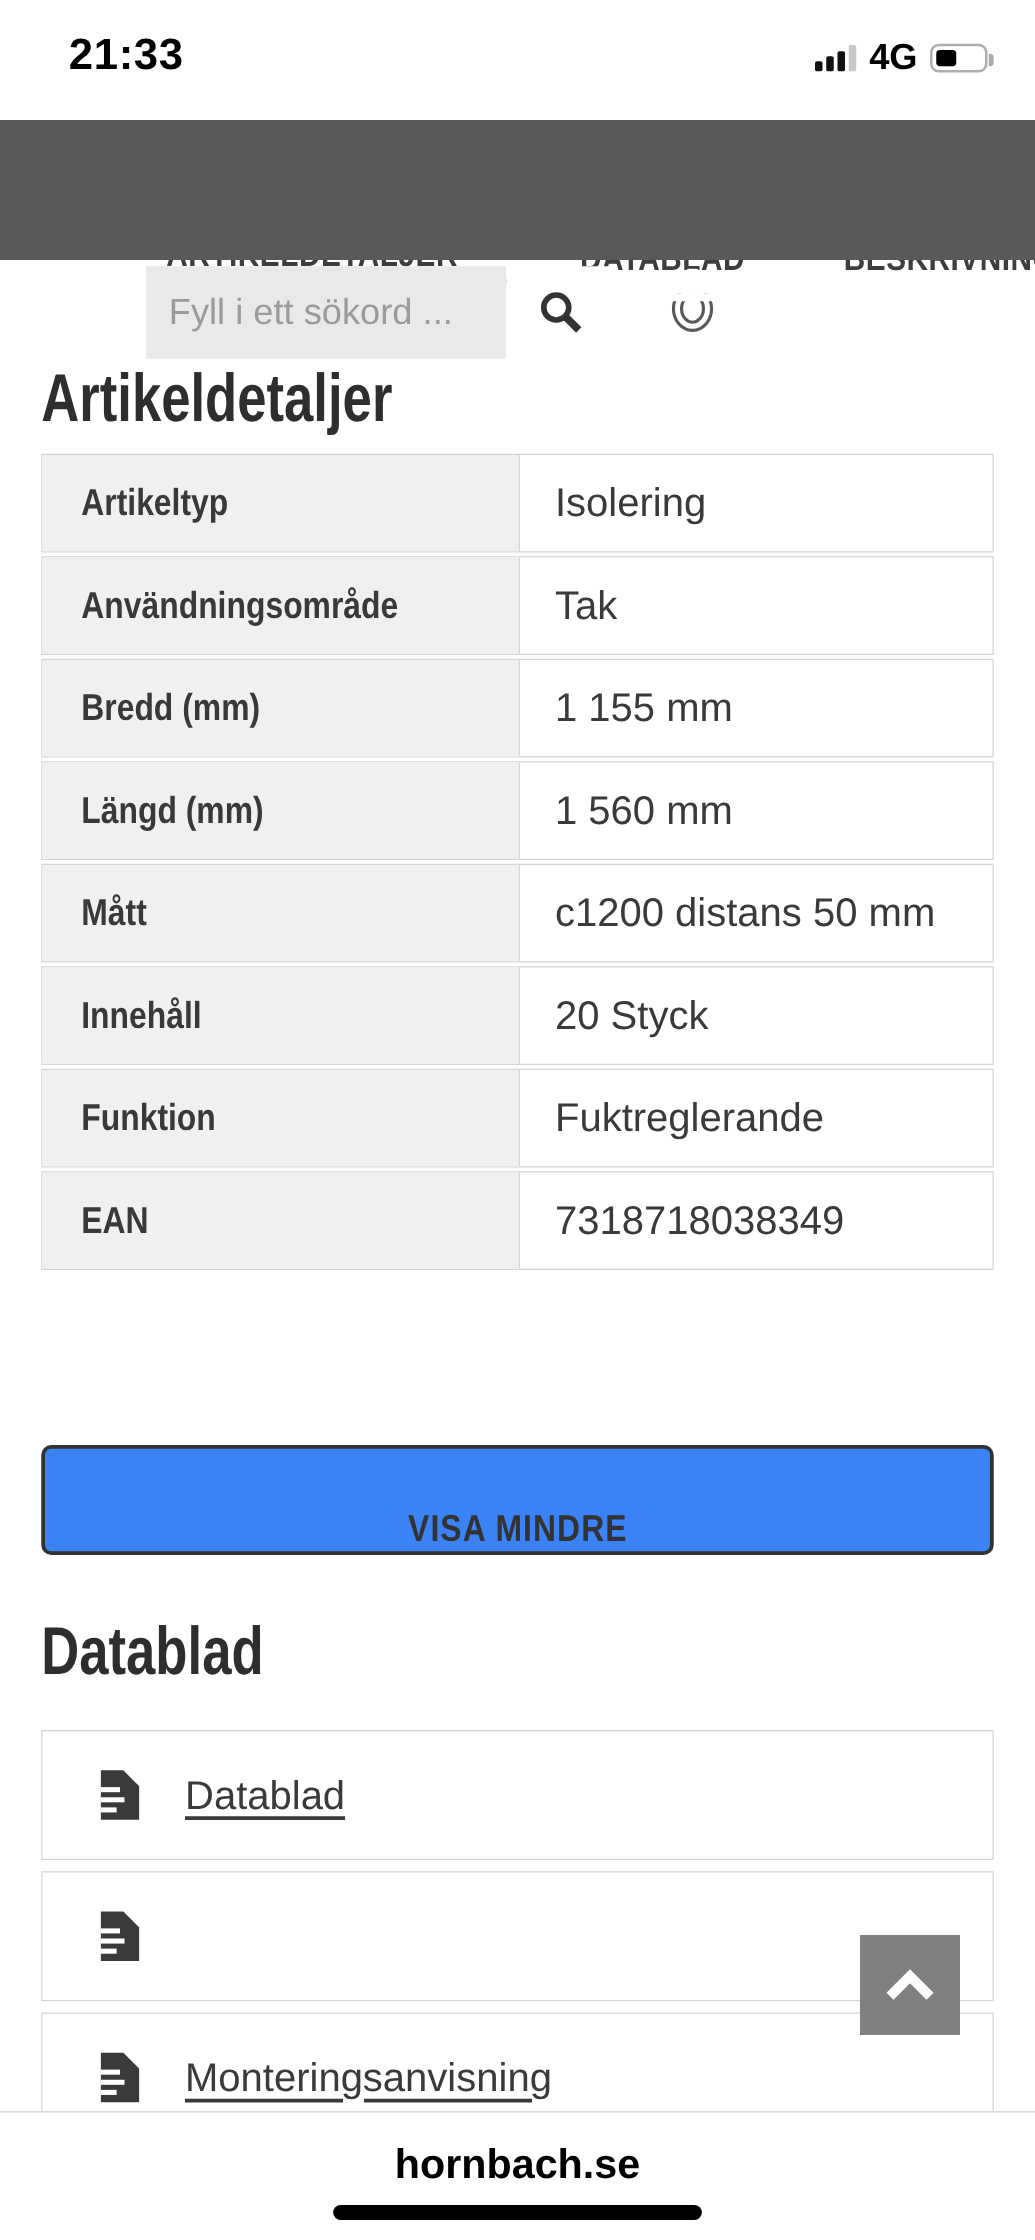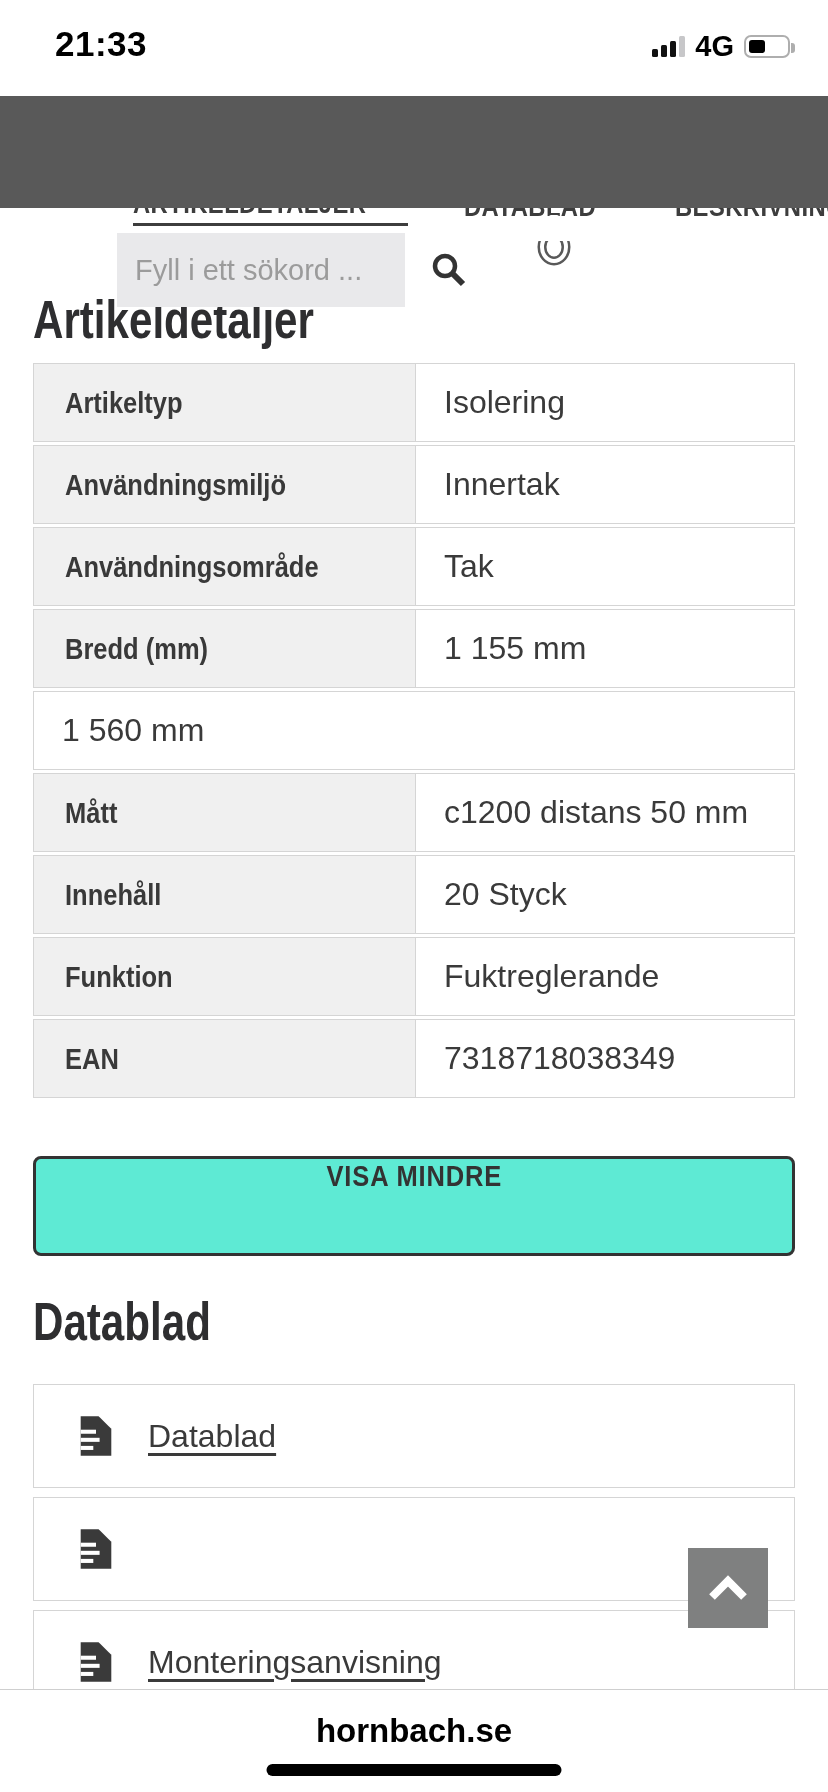--- a/index.html
+++ b/index.html
@@ -18,21 +18,21 @@
   .sigbars i.b1{height:8px} .sigbars i.b2{height:12px} .sigbars i.b3{height:16px}
   .sigbars i.b4{height:21px; background:#c7c7c9}
   .nettype { font-size:29px; font-weight:600; color:#000; }
   .battery { position:relative; width:46px; height:23px; border:2px solid #aeaeae; border-radius:7px; }
   .battery .fill { position:absolute; left:3px; top:3px; width:16px; height:13px; background:#000; border-radius:3px; }
   .battery .nub { position:absolute; right:-7px; top:6px; width:4px; height:10px; background:#aeaeae; border-radius:0 3px 3px 0; }
   
   .appheader { position:absolute; top:96px; left:0; width:828px; height:112px; background:#595959; z-index:10; }
   .hamburger { position:absolute; left:33px; top:128px; width:52px; height:46px; display:flex; flex-direction:column; justify-content:space-between; cursor:pointer; }
   .hamburger i { display:block; height:10px; background:#fff; }
-  .searchwrap { position:absolute; left:117px; top:117px; width:376px; height:74px; display:flex;margin-top:20px; }
+  .searchwrap { position:absolute; left:117px; top:117px; width:376px; height:74px; display:flex; }
   .searchwrap input { width:288px; height:74px; background:#e9e9eb; border:none; outline:none; padding:0 18px; font-size:29px; color:#444; font-family:inherit; }
   .searchwrap input::placeholder { color:#9b9b9b; }
   .searchbtn { width:88px; height:74px; background:#fff; border:none; display:flex; align-items:center; justify-content:center; cursor:pointer; }
   .hicon { position:absolute; top:112px; height:80px; display:flex; align-items:center; justify-content:center; cursor:pointer; }
   .hicon.worker { left:520px; width:68px; }
   .hicon.heart  { left:626px; width:68px; }
   .hicon.cart   { left:728px; width:70px; }
   
   .tabrow { position:absolute; left:133px; right:30px; top:156px; height:70px; display:flex; align-items:flex-end; gap:56px; z-index:1; }
   .tab { font-size:28px; font-weight:700; color:#3d3d3d; white-space:nowrap; padding-bottom:3px; cursor:pointer; }
@@ -40,21 +40,21 @@
   .tab.active { border-bottom:3px solid #3d3d3d; }
   
   .h1 { position:absolute; left:33px; font-size:54px; line-height:58px; font-weight:700; color:#2e2e30; }
   .h1 .cnd, .h2 .cnd { display:inline-block; transform:scaleX(.78); transform-origin:0 50%; }
   .h2 { position:absolute; left:33px; font-size:54px; line-height:58px; font-weight:700; color:#2e2e30; }
   .dtable { position:absolute; left:33px; top:363px; width:762px; }
   .drow { display:flex; height:79px; border:1px solid #d5d5d5; margin-bottom:3px; background:#fff; }
   .dlabel { width:382px; background:#f0f0f0; border-right:1px solid #d5d5d5; display:flex; align-items:center; padding-left:31px; font-size:30px; font-weight:700; color:#393939; }
   .dlabel .cnd { display:inline-block; transform:scaleX(.85); transform-origin:0 50%; white-space:nowrap; }
   .dvalue { flex:1; display:flex; align-items:center; padding-left:28px; font-size:32px; color:#3a3a3a; }
-  .showless { position:absolute; left:33px; top:1156px; width:762px; height:100px; background:#5eead4; border:3px solid #333; border-radius:8px; display:flex; align-items:flex-start; justify-content:center; font-size:30px; font-weight:700; color:#333; cursor:pointer; }
+  .showless { position:absolute; left:33px; top:1156px; width:762px; height:88px; background:#3b82f6; border:3px solid #333; border-radius:8px; display:flex; align-items:flex-end; justify-content:center; font-size:30px; font-weight:700; color:#333; cursor:pointer; }
   .showless .cnd { display:inline-block; transform:scaleX(.85); transform-origin:50% 50%; letter-spacing:1px; }
   .doclist { position:absolute; left:33px; top:1384px; width:762px; display:flex; flex-direction:column; gap:9px; }
   .docitem { height:104px; border:1px solid #d5d5d5; background:#fff; display:flex; align-items:center; padding-left:44px; }
   .docitem .docicon { width:36px; height:44px; flex:0 0 36px; }
   .doclink { margin-left:34px; font-size:32px; color:#3a3a3a; text-decoration:underline; text-underline-offset:6px; cursor:pointer; }
   
   .scrolltop { position:absolute; left:688px; top:1548px; width:80px; height:80px; background:#7f8080; border:none; display:flex; align-items:center; justify-content:center; cursor:pointer; z-index:12; }
   
   .bottombar { position:absolute; left:0; top:1689px; width:828px; height:103px; background:#fff; border-top:1px solid #cfcfcf; z-index:14; }
   .sitelabel { position:absolute; left:0; right:0; top:22px; text-align:center; font-size:33px; font-weight:600; color:#000; }
@@ -132,37 +132,34 @@
 
   <div class="dtable">
     <div class="drow">
       <div class="dlabel">
           <span class="cnd">Artikeltyp</span>
         </div>
       <div class="dvalue">Isolering</div>
     </div>
     <div class="drow">
       <div class="dlabel">
-          <span class="cnd">Användningsmiljö</span>
-        </div>
-      <div class="dvalue">Innertak</div>
-    </div>
-    <div class="drow">
-      <div class="dlabel">
           <span class="cnd">Användningsområde</span>
         </div>
       <div class="dvalue">Tak</div>
     </div>
     <div class="drow">
       <div class="dlabel">
           <span class="cnd">Bredd (mm)</span>
         </div>
       <div class="dvalue">1 155 mm</div>
     </div>
     <div class="drow">
+      <div class="dlabel">
+          <span class="cnd">Längd (mm)</span>
+        </div>
       <div class="dvalue">1 560 mm</div>
     </div>
     <div class="drow">
       <div class="dlabel">
           <span class="cnd">Mått</span>
         </div>
       <div class="dvalue">c1200 distans 50 mm</div>
     </div>
     <div class="drow">
       <div class="dlabel">

